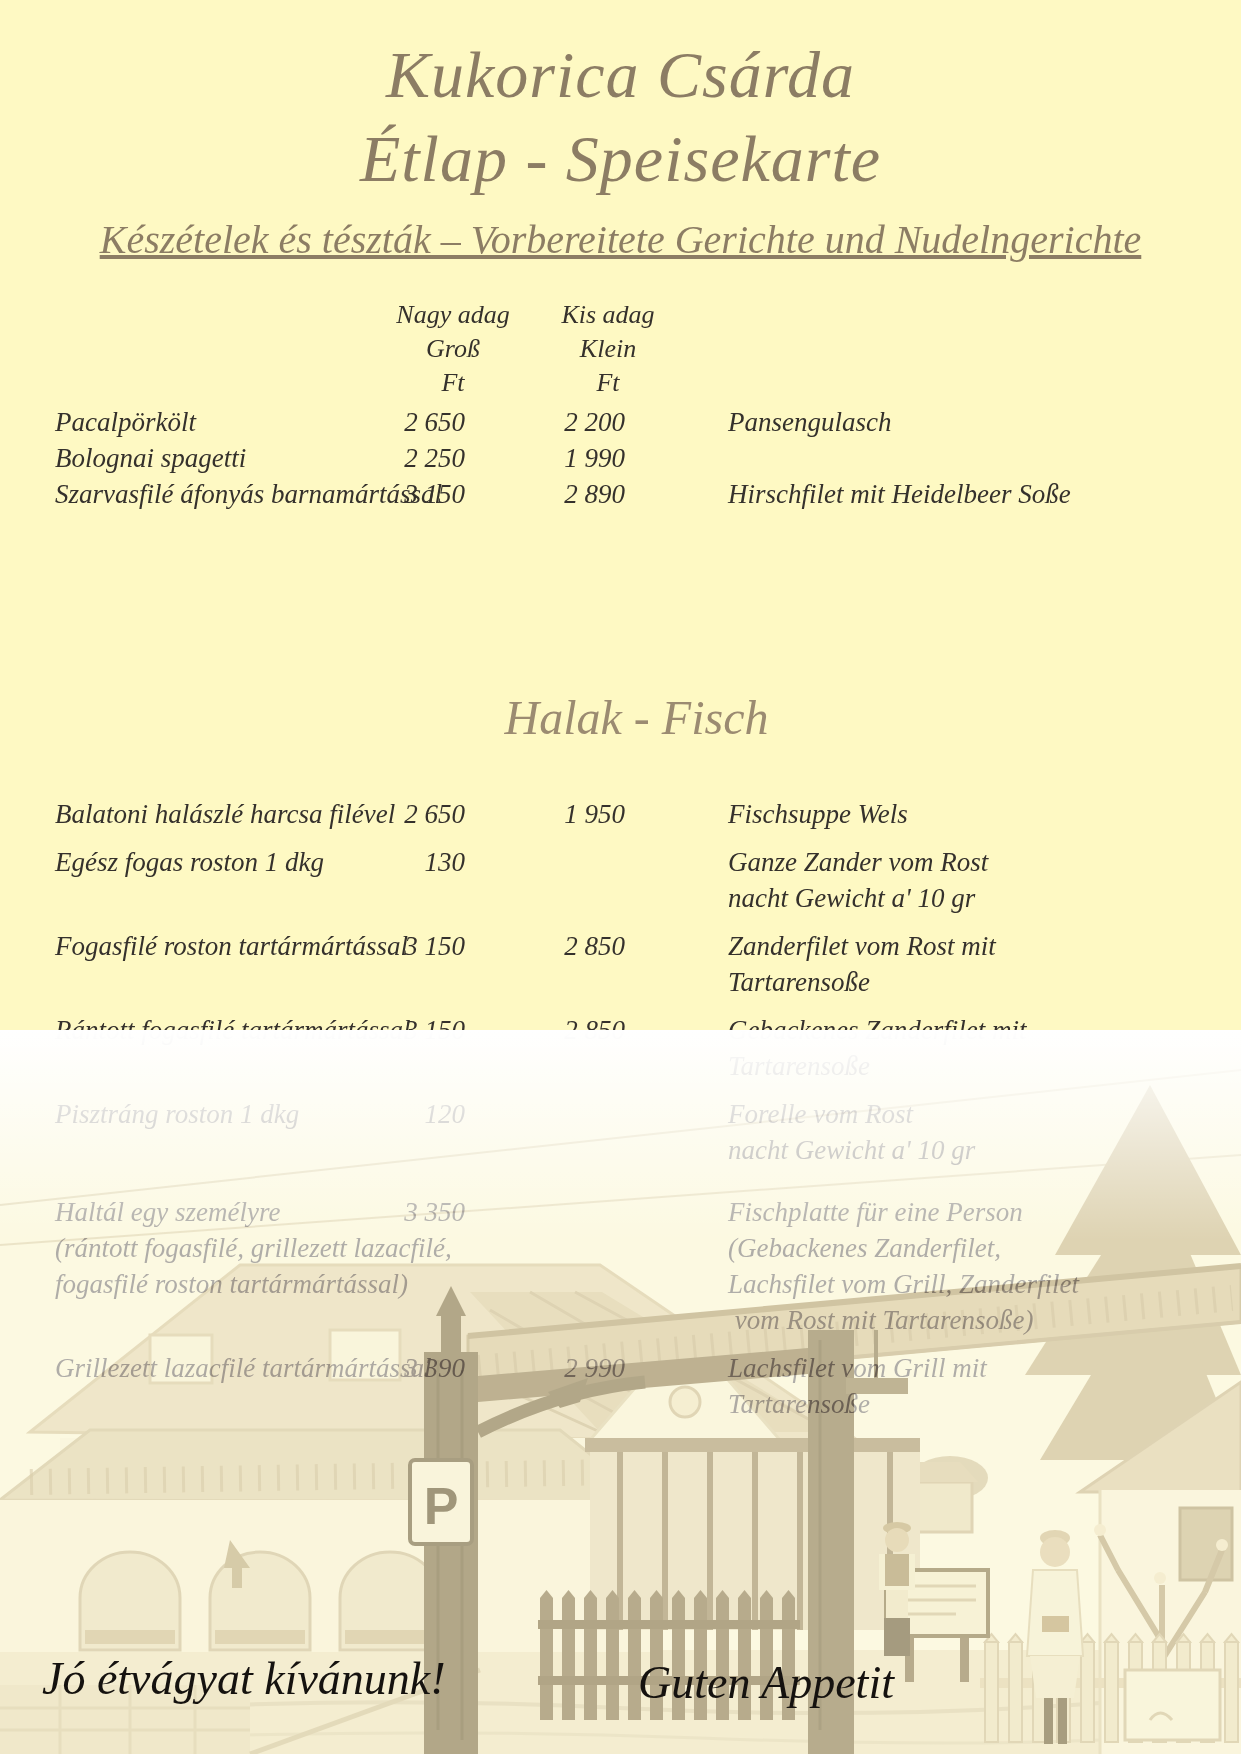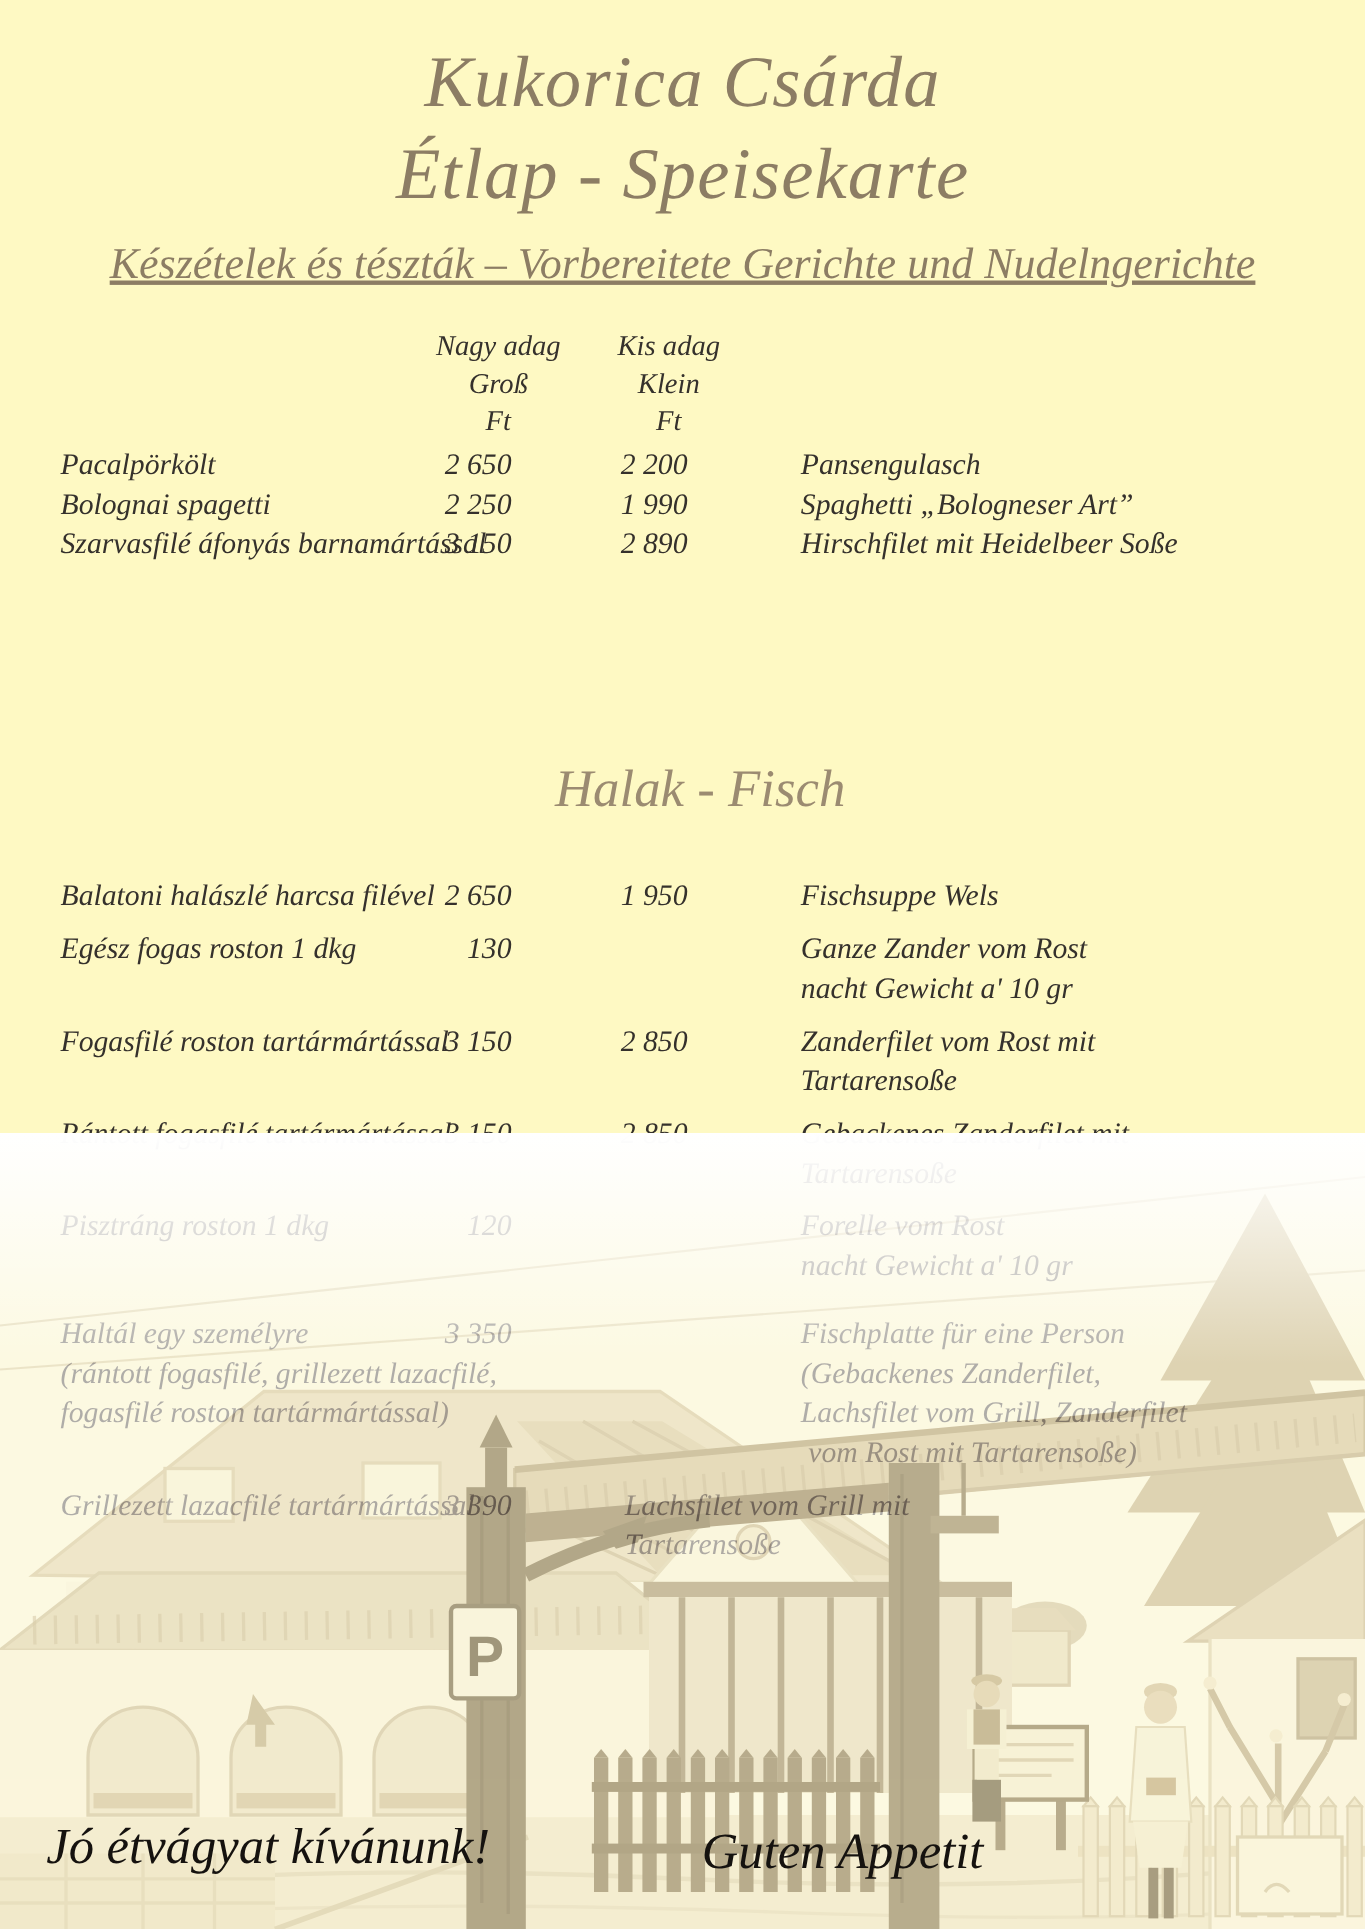--- a/index.html
+++ b/index.html
@@ -64,21 +64,20 @@
     <div class="row">
       <div class="cell-hu">Pacalpörkölt</div>
       <div class="cell-pl">2 650</div>
       <div class="cell-ps">2 200</div>
       <div class="cell-de">Pansengulasch</div>
     </div>
     <div class="row">
       <div class="cell-hu">Bolognai spagetti</div>
       <div class="cell-pl">2 250</div>
       <div class="cell-ps">1 990</div>
-      <div class="cell-de">Spaghetti „Bologneser Art”</div>
     </div>
     <div class="row">
       <div class="cell-hu">Szarvasfilé áfonyás barnamártással</div>
       <div class="cell-pl">3 150</div>
       <div class="cell-ps">2 890</div>
       <div class="cell-de">Hirschfilet mit Heidelbeer Soße</div>
     </div>
   </div>
 
   <div class="halak">Halak - Fisch</div>
@@ -125,20 +124,21 @@
       <div class="cell-pl">3 350</div>
       <div class="cell-ps"></div>
       <div class="cell-de">Fischplatte für eine Person
 (Gebackenes Zanderfilet,
 Lachsfilet vom Grill, Zanderfilet
  vom Rost mit Tartarensoße)</div>
     </div>
     <div class="row">
       <div class="cell-hu">Grillezett lazacfilé tartármártással</div>
       <div class="cell-pl">3 390</div>
+      <div class="cell-ps">2 990</div>
       <div class="cell-de">Lachsfilet vom Grill mit
 Tartarensoße</div>
     </div>
   </div>
 
   <div class="photo">
     <svg width="1241" height="724" viewBox="0 0 1241 724" xmlns="http://www.w3.org/2000/svg">
       <defs>
         <linearGradient id="fade" x1="0" y1="0" x2="0" y2="1">
           <stop offset="0" stop-color="#ffffff" stop-opacity="1"></stop>

